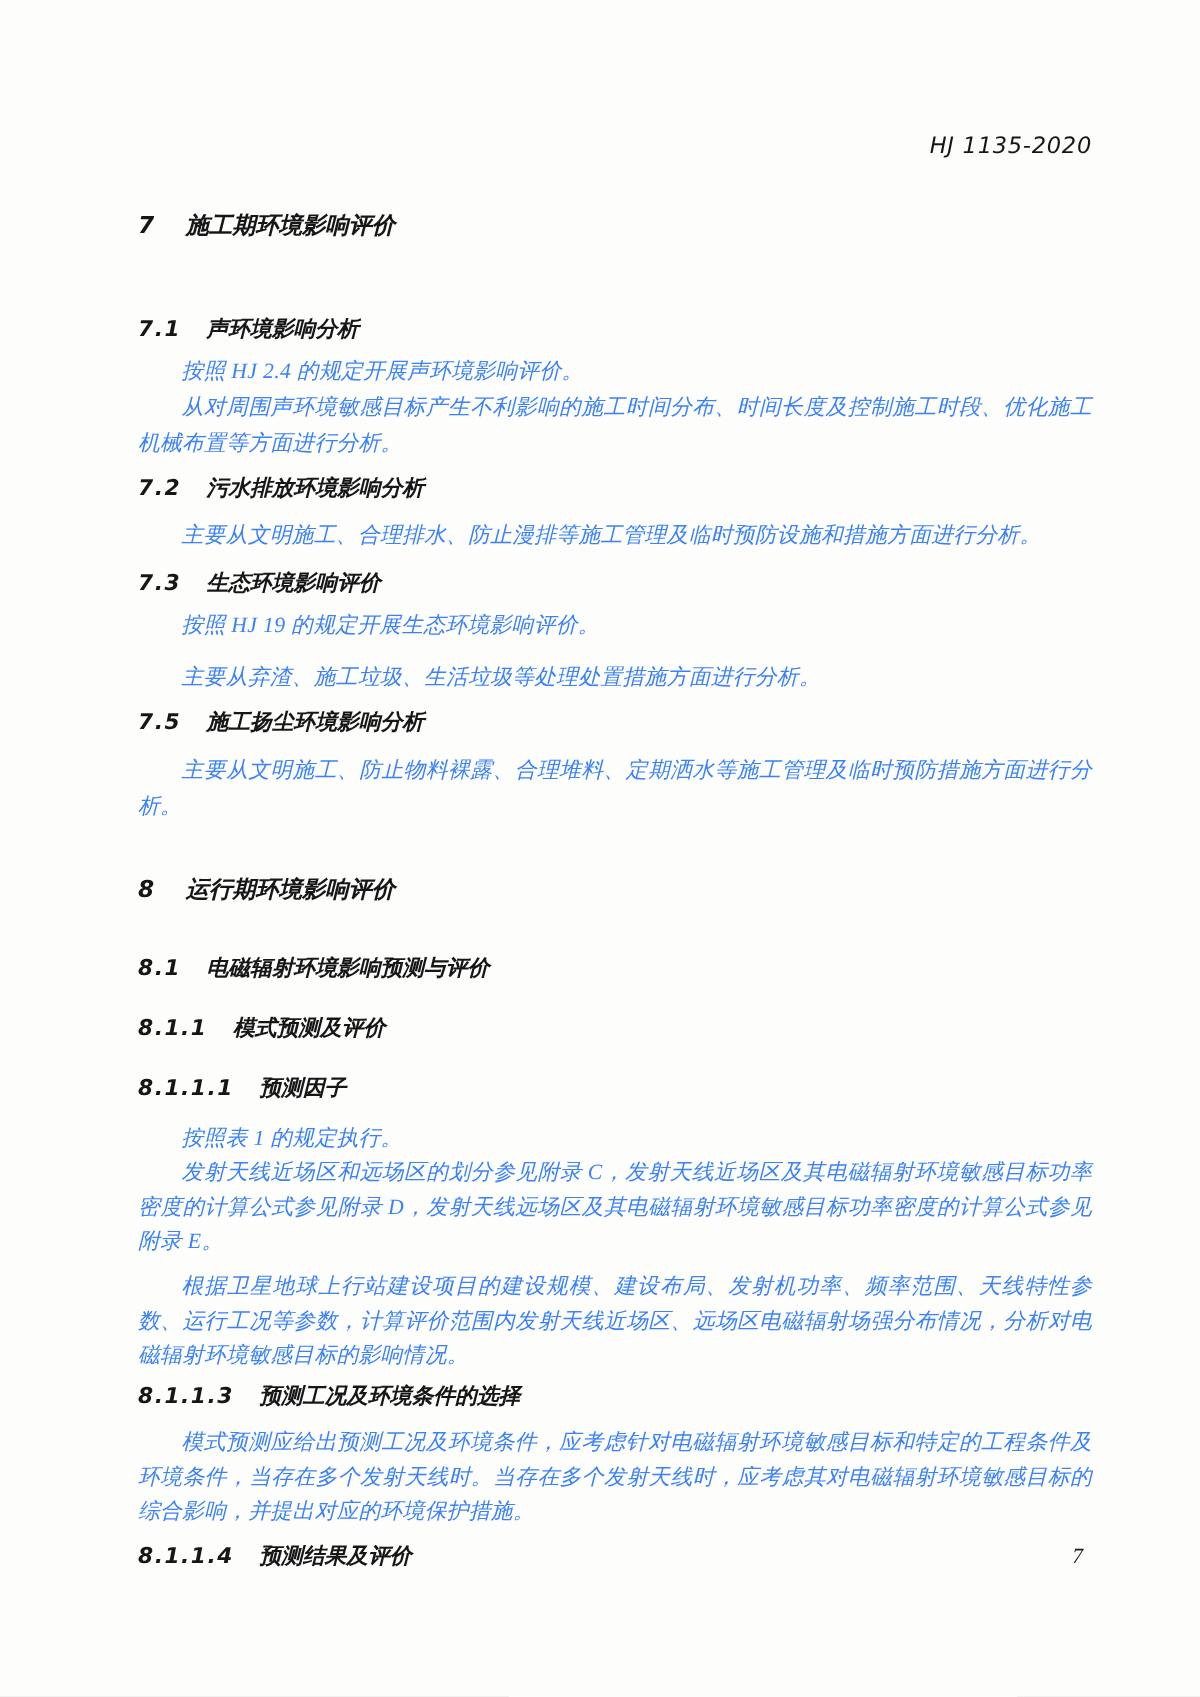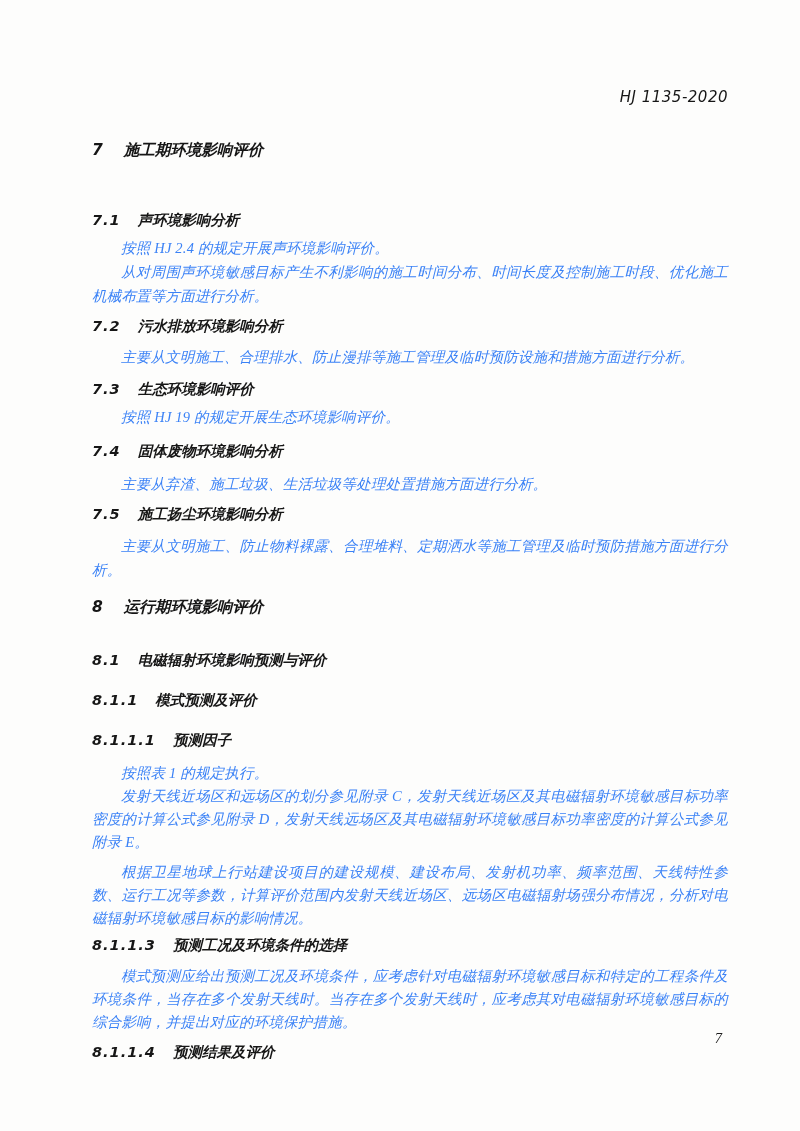--- a/index.html
+++ b/index.html
@@ -93,31 +93,28 @@
   <h2 class="section" style="margin-top:8px">
     <span class="num">7.2</span><span>污水排放环境影响分析</span>
   </h2>
   <p class="para" style="margin-top:9px">主要从文明施工、合理排水、防止漫排等施工管理及临时预防设施和措施方面进行分析。</p>
 
   <h2 class="section" style="margin-top:10px">
     <span class="num">7.3</span><span>生态环境影响评价</span>
   </h2>
   <p class="para" style="margin-top:6px">按照 HJ 19 的规定开展生态环境影响评价。</p>
 
-  <h2 class="section" style="margin-top:12px">
-    <span class="num">7.4</span><span>固体废物环境影响分析</span>
-  </h2>
   <p class="para" style="margin-top:11px">主要从弃渣、施工垃圾、生活垃圾等处理处置措施方面进行分析。</p>
 
   <h2 class="section" style="margin-top:8px">
     <span class="num">7.5</span><span>施工扬尘环境影响分析</span>
   </h2>
   <p class="para" style="margin-top:10px">主要从文明施工、防止物料裸露、合理堆料、定期洒水等施工管理及临时预防措施方面进行分析。</p>
 
-  <h1 class="chapter" style="margin-top:14px">
+  <h1 class="chapter" style="margin-top:32px">
     <span class="num">8</span><span>运行期环境影响评价</span>
   </h1>
 
   <h2 class="section" style="margin-top:32px">
     <span class="num">8.1</span><span>电磁辐射环境影响预测与评价</span>
   </h2>
 
   <h2 class="section" style="margin-top:20px">
     <span class="num">8.1.1</span><span>模式预测及评价</span>
   </h2>

